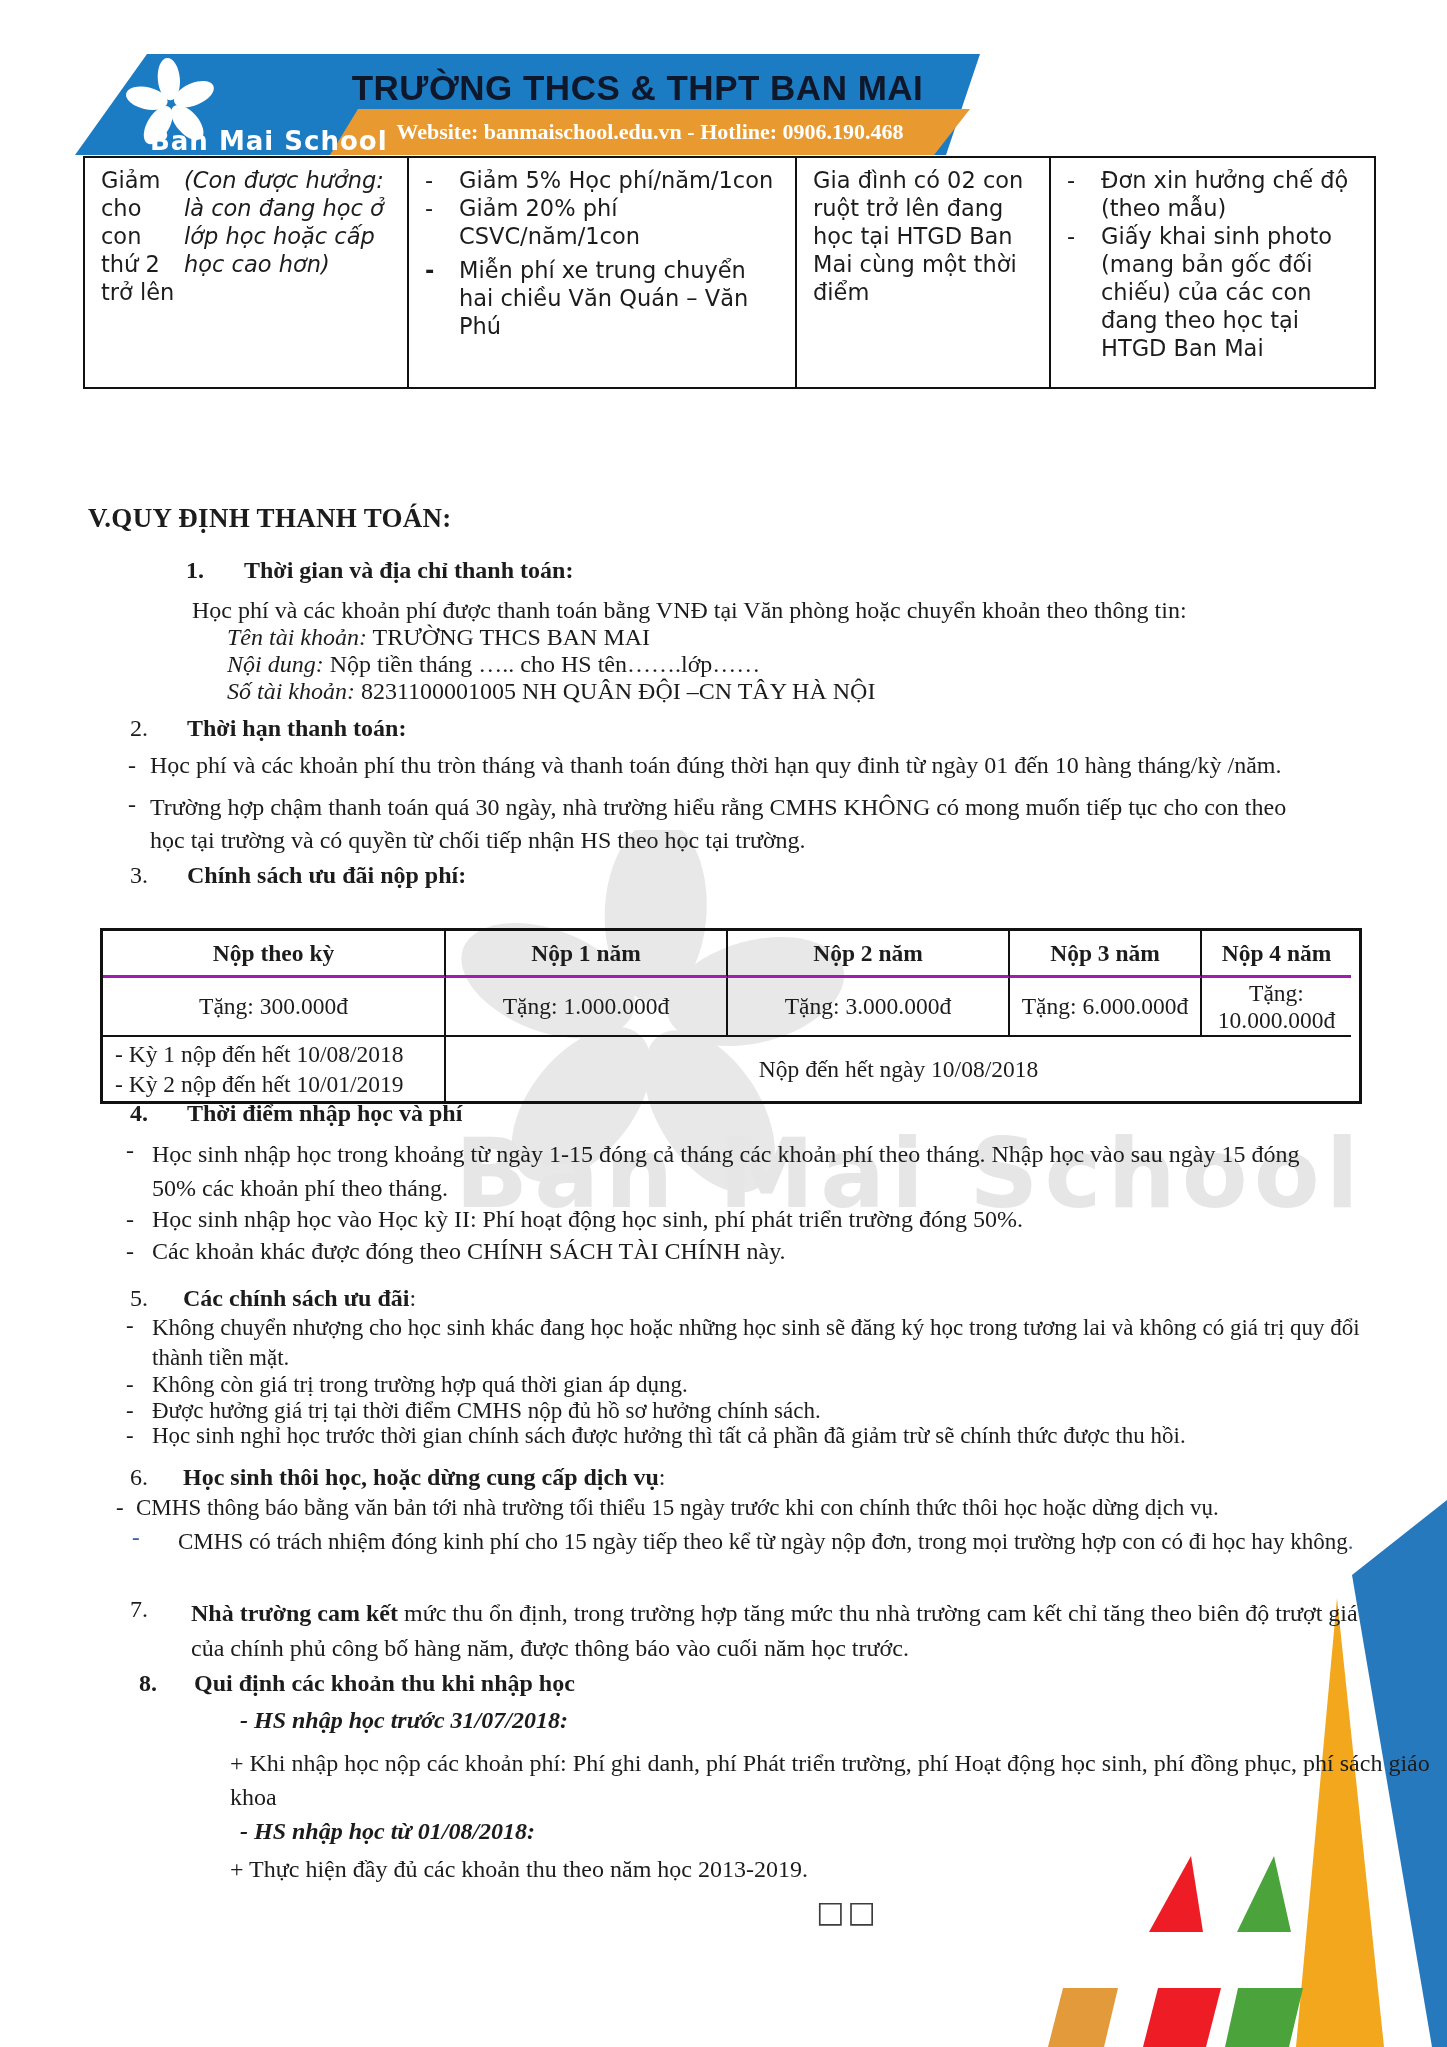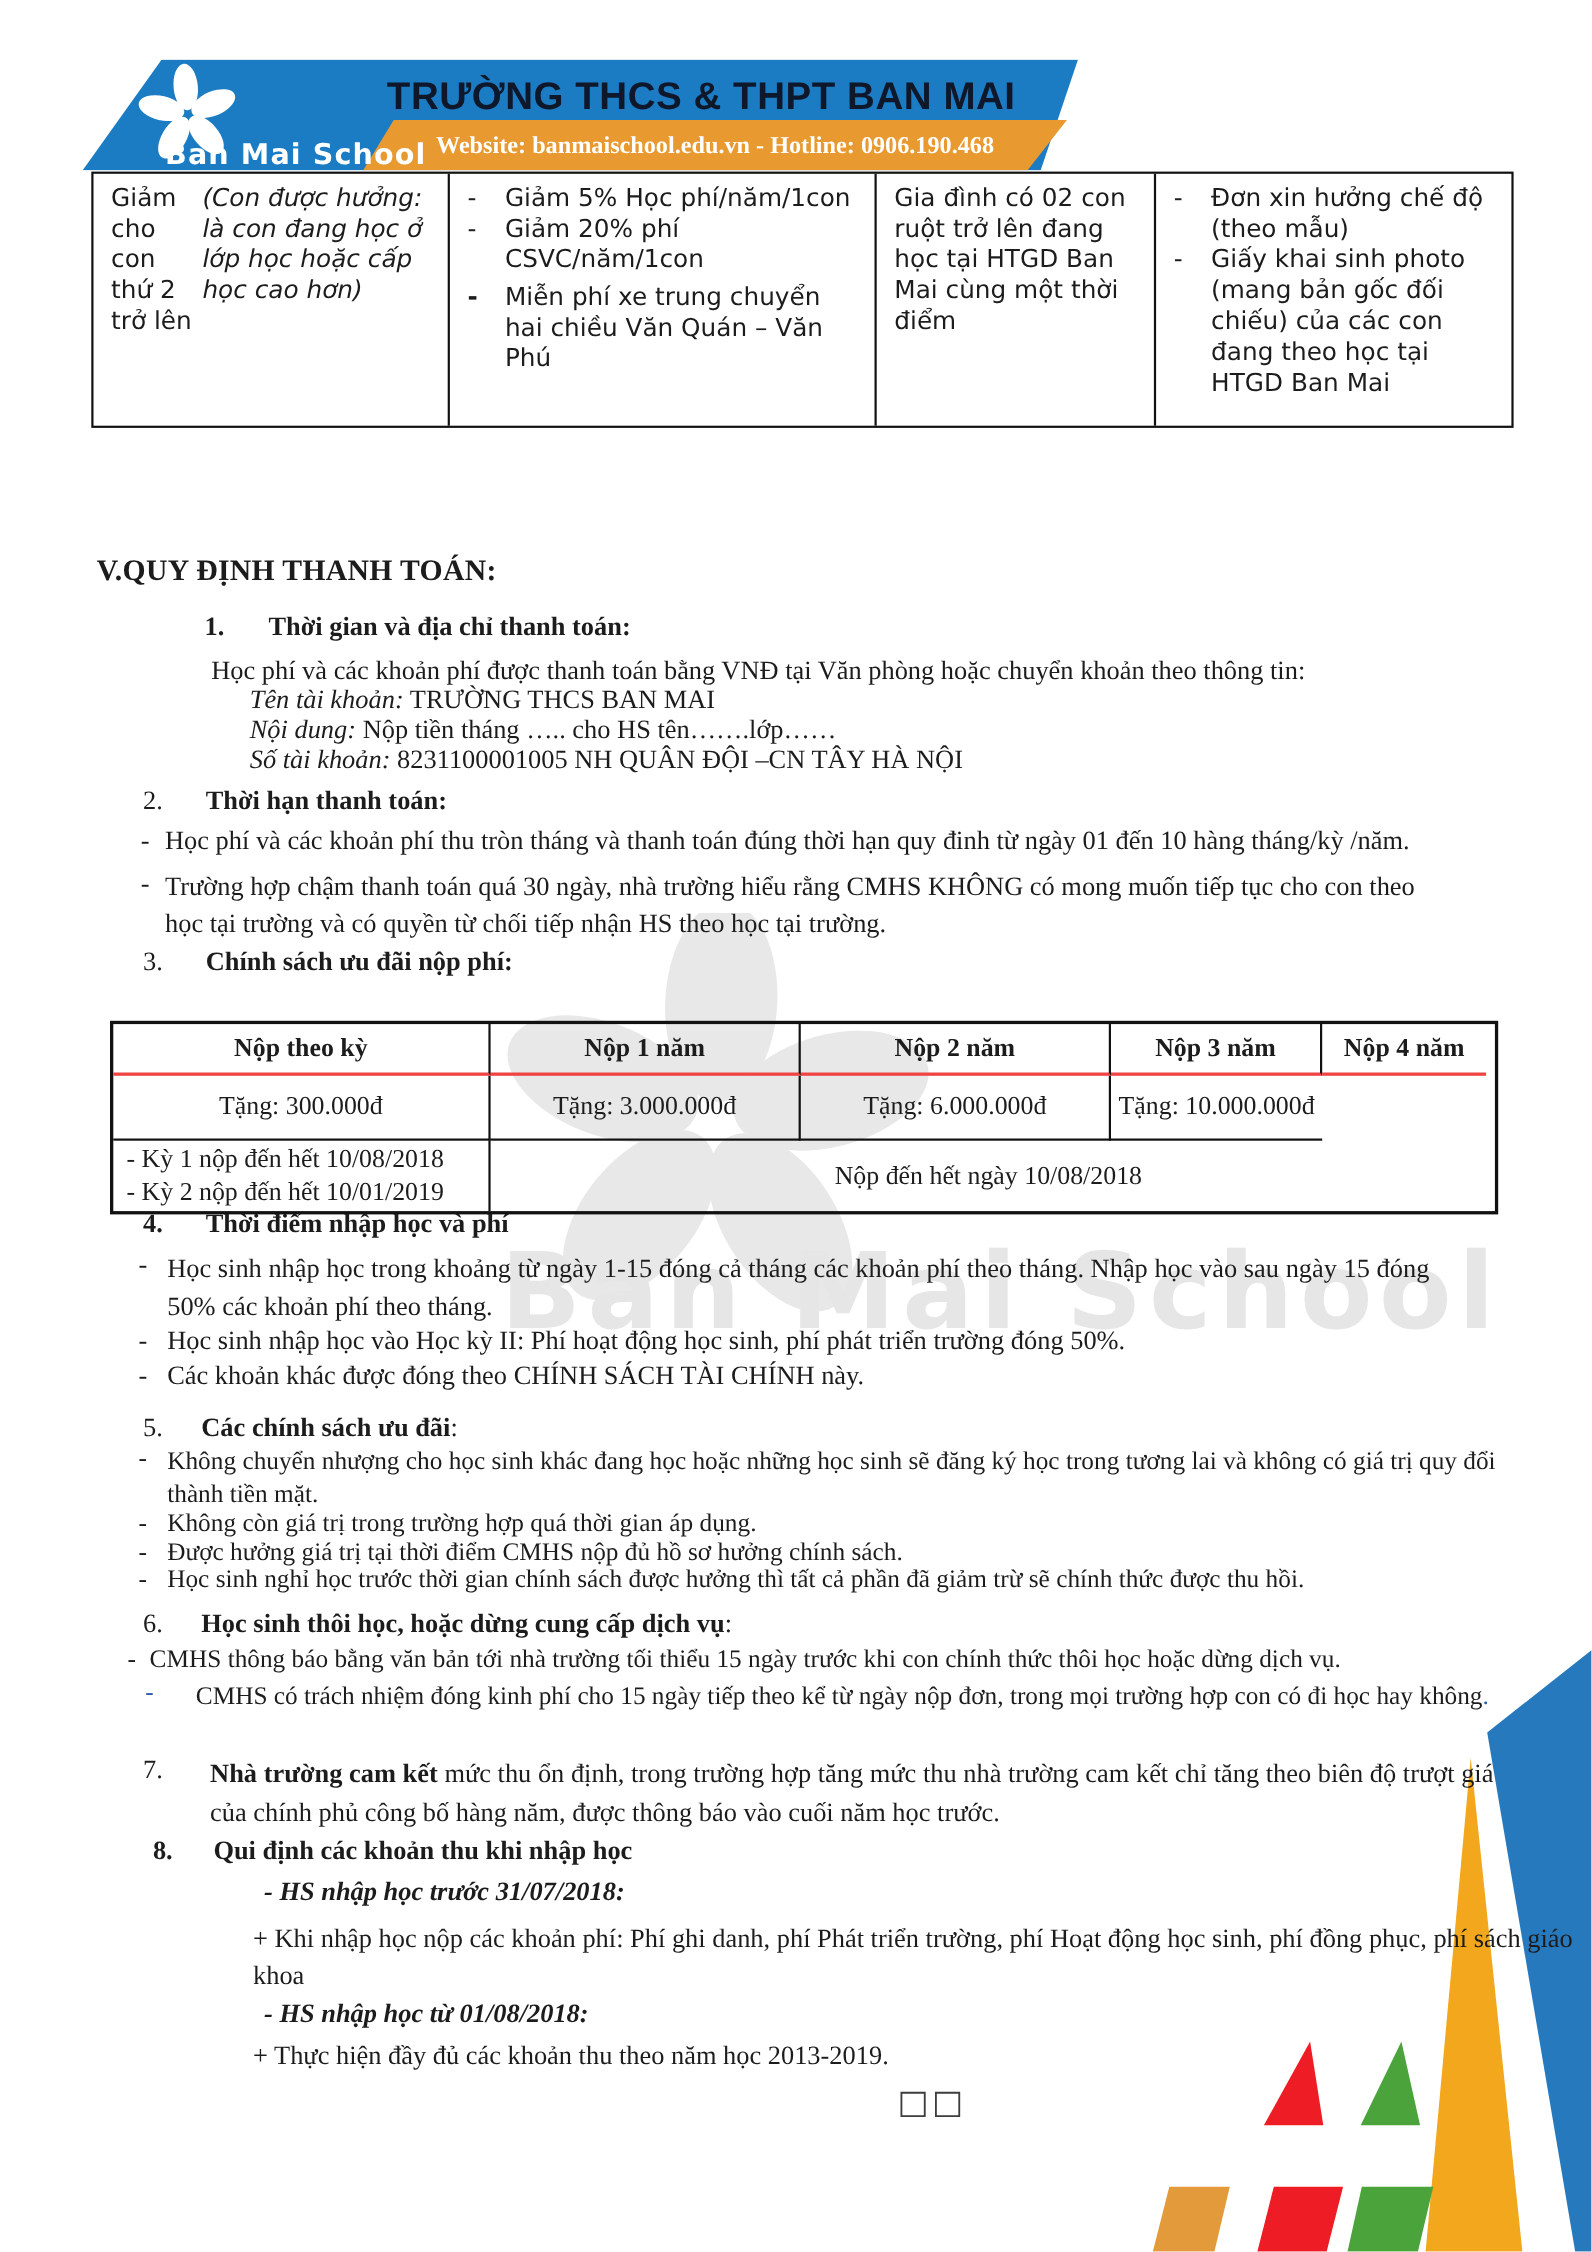--- a/index.html
+++ b/index.html
@@ -47,21 +47,21 @@
   .blue-ink{color:#2e5ea8;}
   .sm{font-size:23px;}
   
   .ftable{left:100px;top:928px;width:1256px;border:3px solid #111;z-index:2;
     font-size:23.5px;background:transparent;}
   .frow{display:grid;grid-template-columns:343px 282px 282px 192px 149px;}
   .frow2{display:grid;grid-template-columns:343px 905px;}
   .fcell{border-right:2px solid #111;border-bottom:2px solid #111;display:flex;
     align-items:center;justify-content:center;text-align:center;padding:2px 6px;}
   .fcell:last-child{border-right:none;}
-  .fhead .fcell{font-weight:bold;height:40px;border-bottom:3px solid #ef4444;}
+  .fhead .fcell{font-weight:bold;height:40px;border-bottom:3px solid #a21caf;}
   .fgift .fcell{height:53px;line-height:27px;}
   .flast .fcell{height:60px;border-bottom:none;}
   .fleft{flex-direction:column;align-items:flex-start;justify-content:center;
     text-align:left;padding-left:12px;line-height:30px;}
   
   .decor{left:1000px;top:1400px;width:447px;height:647px;z-index:1;}
   .marker{left:816px;top:1894px;font-family:"DejaVu Sans",sans-serif;font-size:30px;
     color:#3d3d3d;letter-spacing:3px;z-index:2;}
 </style>
 </head>
@@ -162,20 +162,21 @@
 <div class="abs ftable">
   <div class="frow fhead">
     <div class="fcell">Nộp theo kỳ</div>
     <div class="fcell">Nộp 1 năm</div>
     <div class="fcell">Nộp 2 năm</div>
     <div class="fcell">Nộp 3 năm</div>
     <div class="fcell">Nộp 4 năm</div>
   </div>
   <div class="frow fgift">
     <div class="fcell">Tặng: 300.000đ</div>
+    <div class="fcell">Tặng: 1.000.000đ</div>
     <div class="fcell">Tặng: 3.000.000đ</div>
     <div class="fcell">Tặng: 6.000.000đ</div>
     <div class="fcell">Tặng: 10.000.000đ</div>
   </div>
   <div class="frow2 flast">
     <div class="fcell fleft">
       <div>- Kỳ 1 nộp đến hết 10/08/2018</div>
       <div>- Kỳ 2 nộp đến hết 10/01/2019</div>
     </div>
     <div class="fcell">Nộp đến hết ngày 10/08/2018</div>

